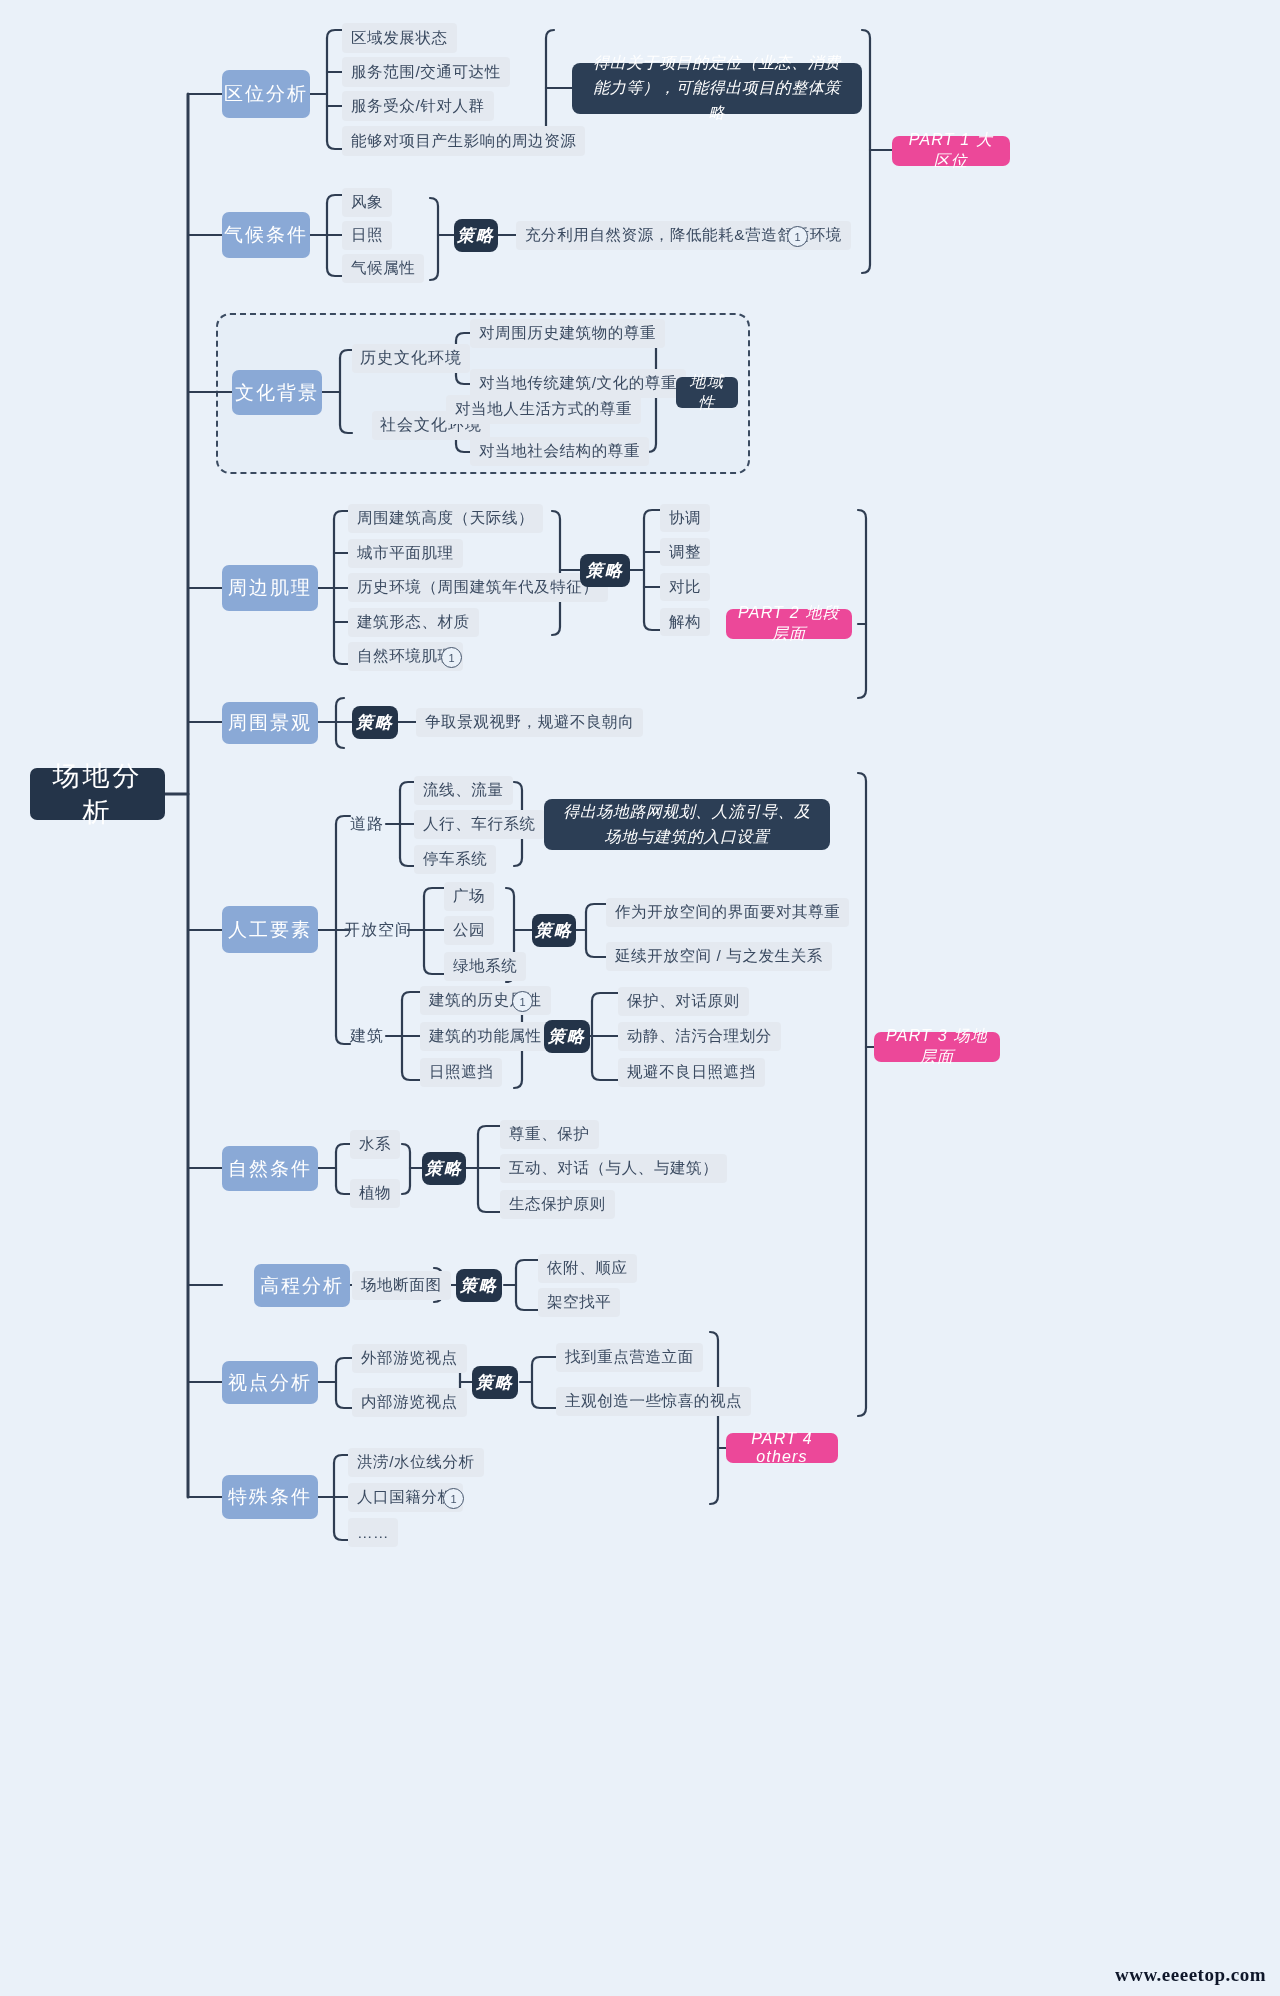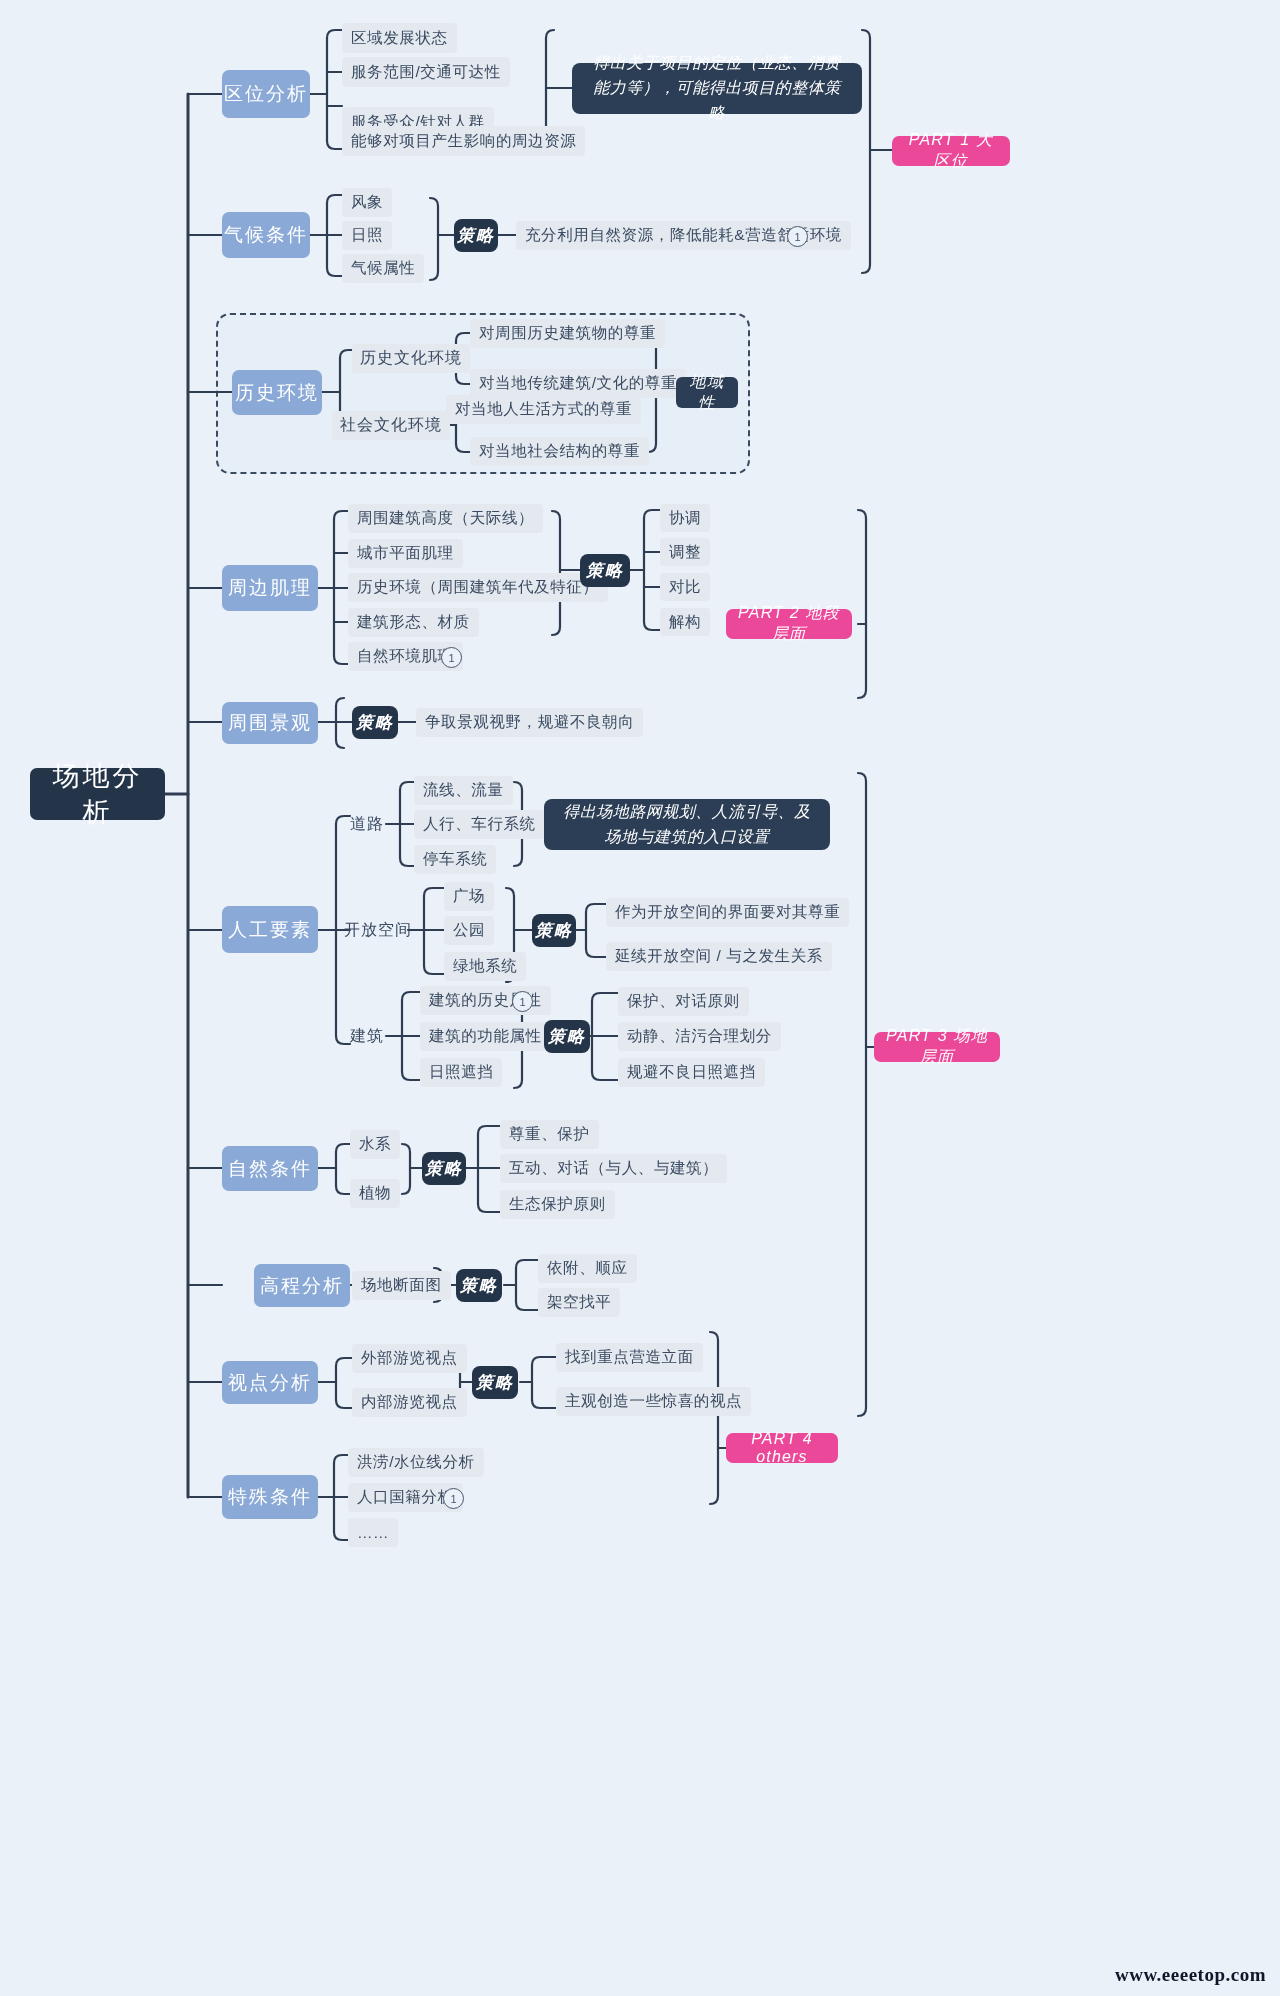--- a/index.html
+++ b/index.html
@@ -257,38 +257,38 @@
 
     <path d="M710,1332 q8,0 8,8 V1496 q0,8 -8,8"></path>
     <path d="M718,1448 H726"></path>
   </svg>
 
   <div class="node root" style="left:30px;top:768px;width:135px;height:52px;">场地分析</div>
 
   <div class="node lvl1" style="left:222px;top:70px;width:88px;height:48px;">区位分析</div>
   <div class="node leaf" style="left:342px;top:23px;height:30px;">区域发展状态</div>
   <div class="node leaf" style="left:342px;top:57px;height:30px;">服务范围/交通可达性</div>
-  <div class="node leaf" style="left:342px;top:91px;height:30px;margin-top:16px;">服务受众/针对人群</div>
+  <div class="node leaf" style="left:342px;top:91px;height:30px;">服务受众/针对人群</div>
   <div class="node leaf" style="left:342px;top:126px;height:30px;">能够对项目产生影响的周边资源</div>
   <div class="node concl" style="left:572px;top:63px;width:290px;height:51px;">得出关于项目的定位（业态、消费能力等），可能得出项目的整体策略</div>
   <div class="node part" style="left:892px;top:136px;width:118px;height:30px;">PART 1 大区位</div>
 
   <div class="node lvl1" style="left:222px;top:212px;width:88px;height:46px;">气候条件</div>
   <div class="node leaf" style="left:342px;top:188px;height:29px;">风象</div>
   <div class="node leaf" style="left:342px;top:221px;height:29px;">日照</div>
   <div class="node leaf" style="left:342px;top:254px;height:29px;">气候属性</div>
   <div class="node tactic" style="left:454px;top:219px;width:44px;height:33px;">策略</div>
   <div class="node leaf" style="left:516px;top:221px;height:29px;">充分利用自然资源，降低能耗&amp;营造舒适环境</div>
   <div class="numbadge" style="left:787px;top:226px;">1</div>
 
-  <div class="node lvl1" style="left:232px;top:370px;width:90px;height:45px;">历史环境</div>
+  <div class="node lvl1" style="left:232px;top:370px;width:90px;height:45px;">文化背景</div>
   <div class="node lvl2" style="left:352px;top:344px;height:29px;">历史文化环境</div>
   <div class="node leaf" style="left:470px;top:319px;height:29px;">对周围历史建筑物的尊重</div>
   <div class="node leaf" style="left:470px;top:369px;height:29px;">对当地传统建筑/文化的尊重</div>
-  <div class="node lvl2" style="left:332px;top:411px;height:29px;">社会文化环境</div>
+  <div class="node lvl2" style="left:372px;top:411px;height:29px;">社会文化环境</div>
   <div class="node leaf" style="left:446px;top:395px;height:29px;">对当地人生活方式的尊重</div>
   <div class="node leaf" style="left:470px;top:437px;height:29px;">对当地社会结构的尊重</div>
   <div class="node region" style="left:676px;top:377px;width:62px;height:31px;">地域性</div>
 
   <div class="node lvl1" style="left:222px;top:565px;width:96px;height:46px;">周边肌理</div>
   <div class="node leaf" style="left:348px;top:504px;height:29px;">周围建筑高度（天际线）</div>
   <div class="node leaf" style="left:348px;top:539px;height:29px;">城市平面肌理</div>
   <div class="node leaf" style="left:348px;top:573px;height:29px;">历史环境（周围建筑年代及特征）</div>
   <div class="node leaf" style="left:348px;top:608px;height:29px;">建筑形态、材质</div>
   <div class="node leaf" style="left:348px;top:642px;height:29px;">自然环境肌理</div>

